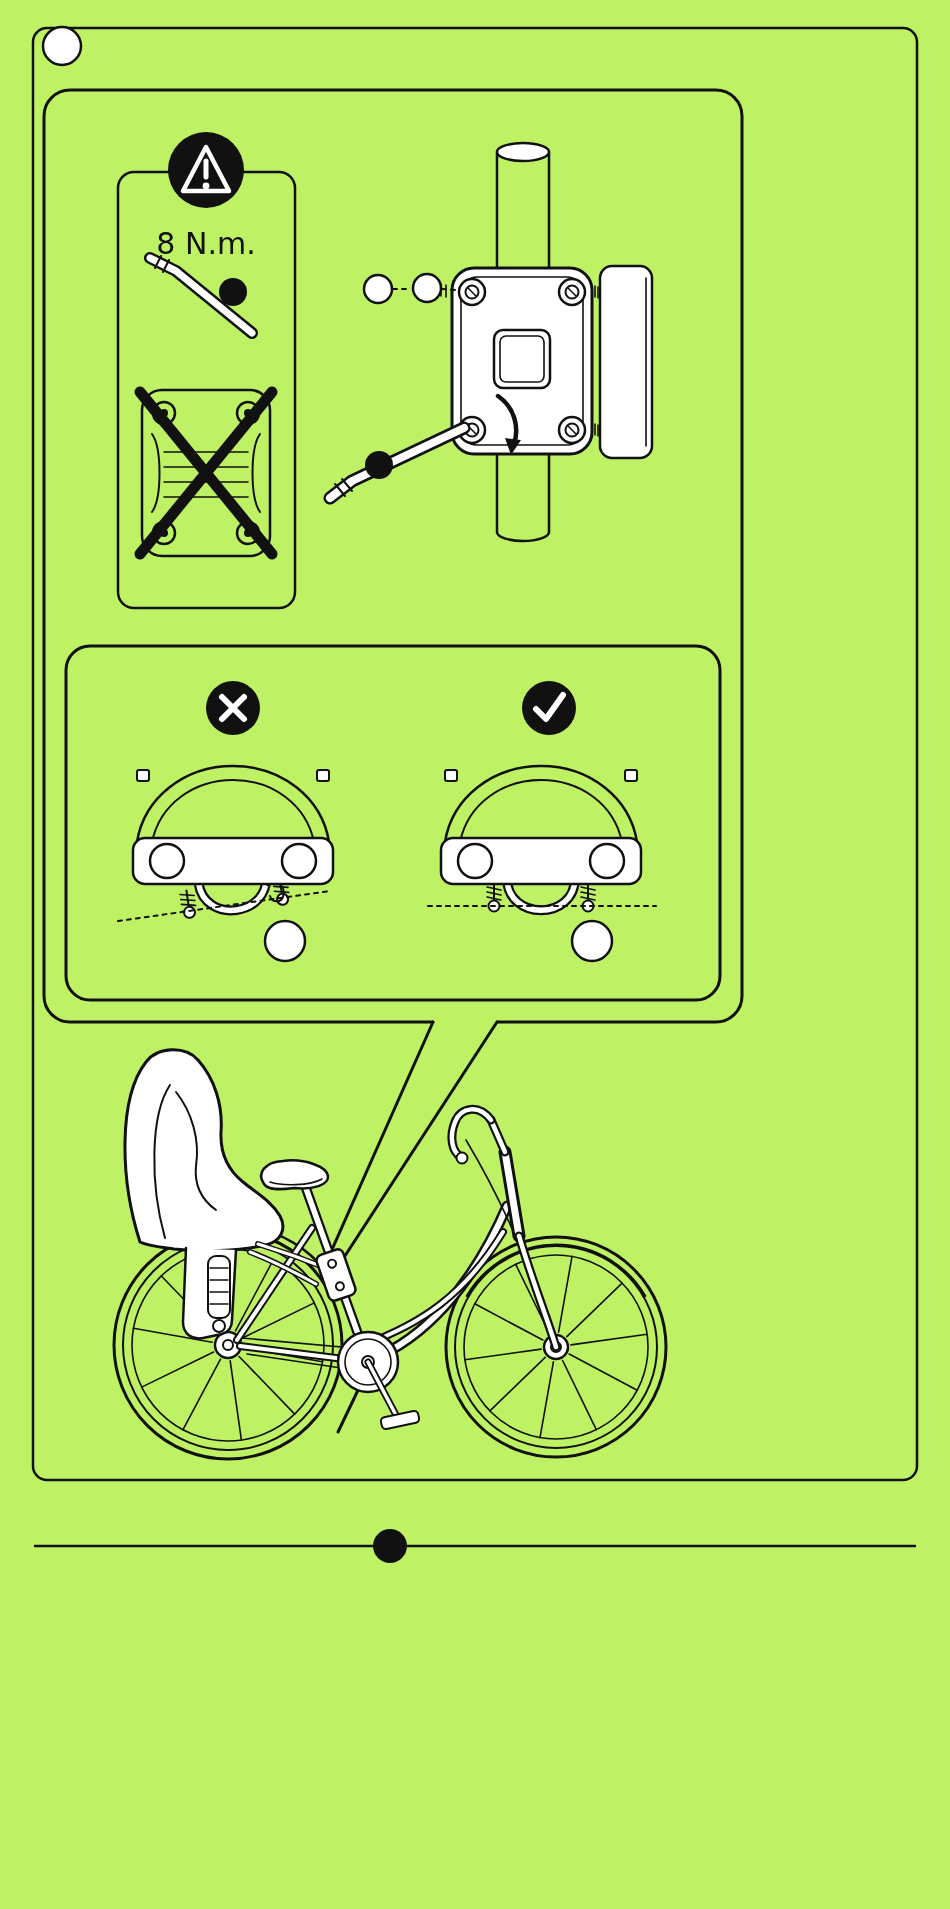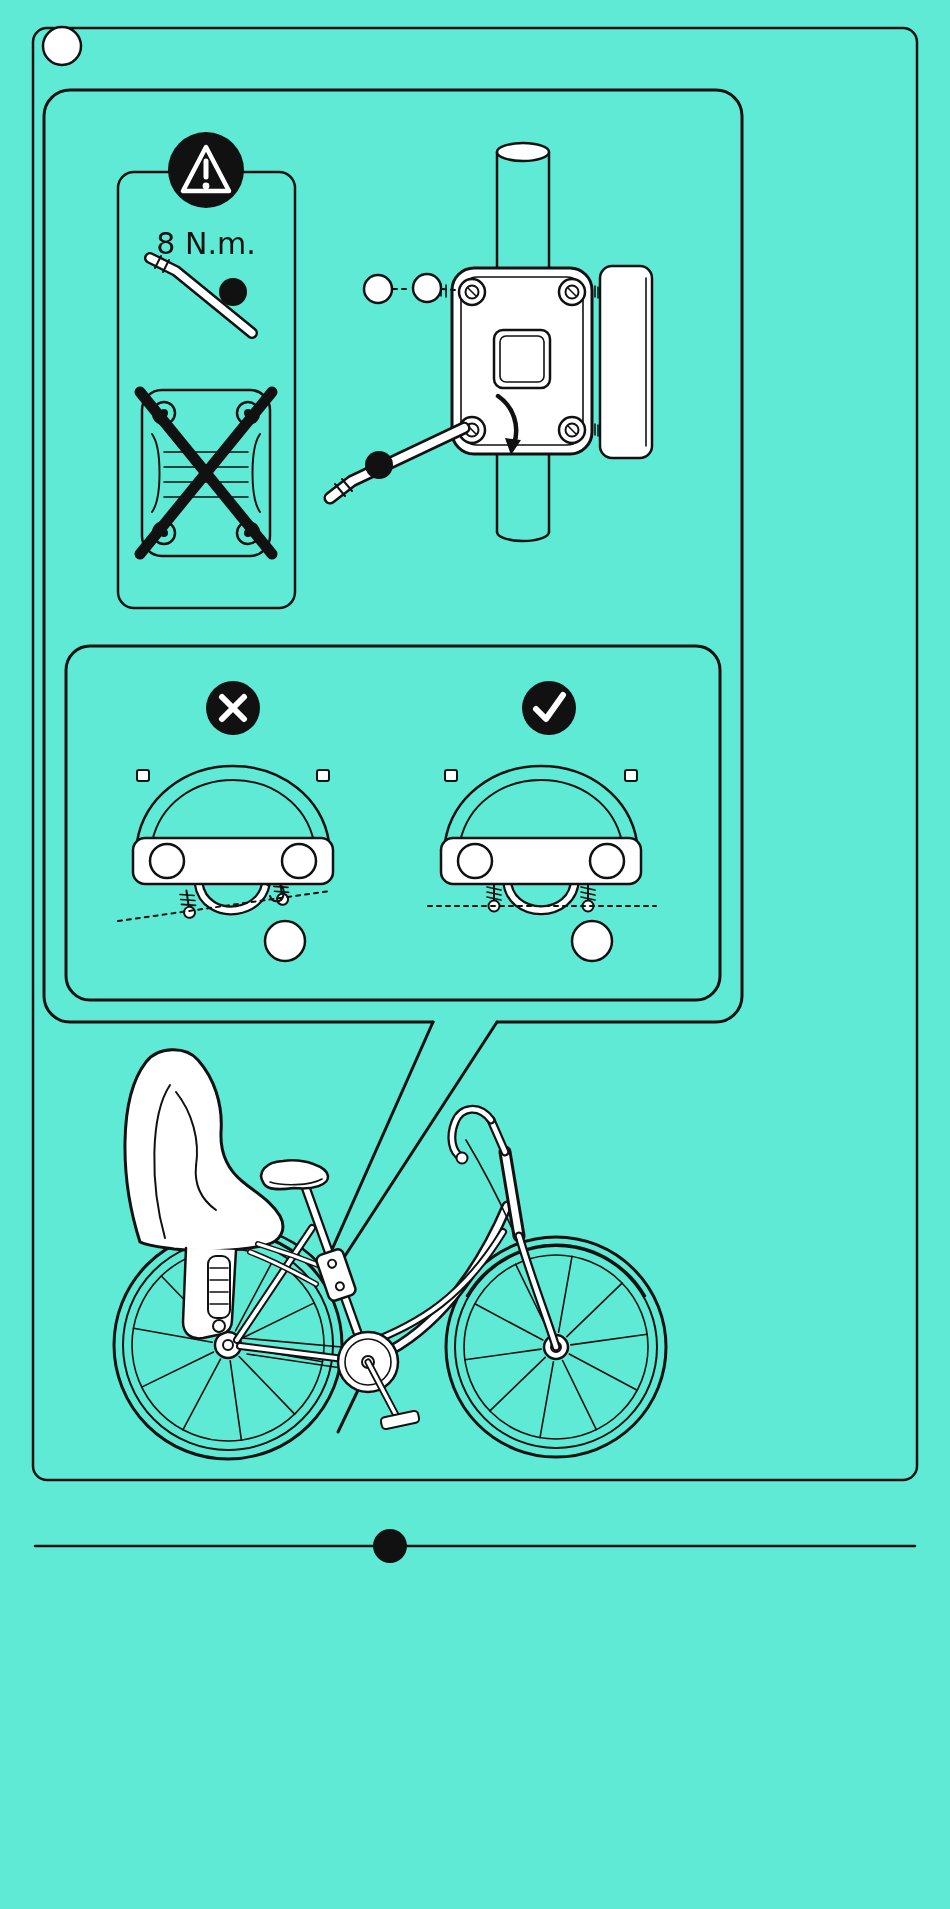--- a/index.html
+++ b/index.html
@@ -1,16 +1,16 @@
 <!DOCTYPE html>
 <html><head>
 <meta charset="utf-8">
 <style>
   html,body{margin:0;padding:0;background:#ffffff;}
-  #page{position:relative;width:950px;height:1909px;background:#5eead4;overflow:hidden;
+  #page{position:relative;width:950px;height:1909px;background:#bef264;overflow:hidden;
         font-family:"DejaVu Sans", sans-serif;}
   svg *{stroke-linecap:round;stroke-linejoin:round;}
   .thin{fill:none;stroke:#111;stroke-width:1.6;}
   .s2{fill:none;stroke:#111;stroke-width:2;}
   .s25{fill:none;stroke:#111;stroke-width:2.5;}
   .s3{fill:none;stroke:#111;stroke-width:3;}
   .wfill{fill:#fff;stroke:#111;stroke-width:2.5;}
   .wfill2{fill:#fff;stroke:#111;stroke-width:2;}
   .wfill3{fill:#fff;stroke:#111;stroke-width:3;}
   .black{fill:#111;stroke:none;}

